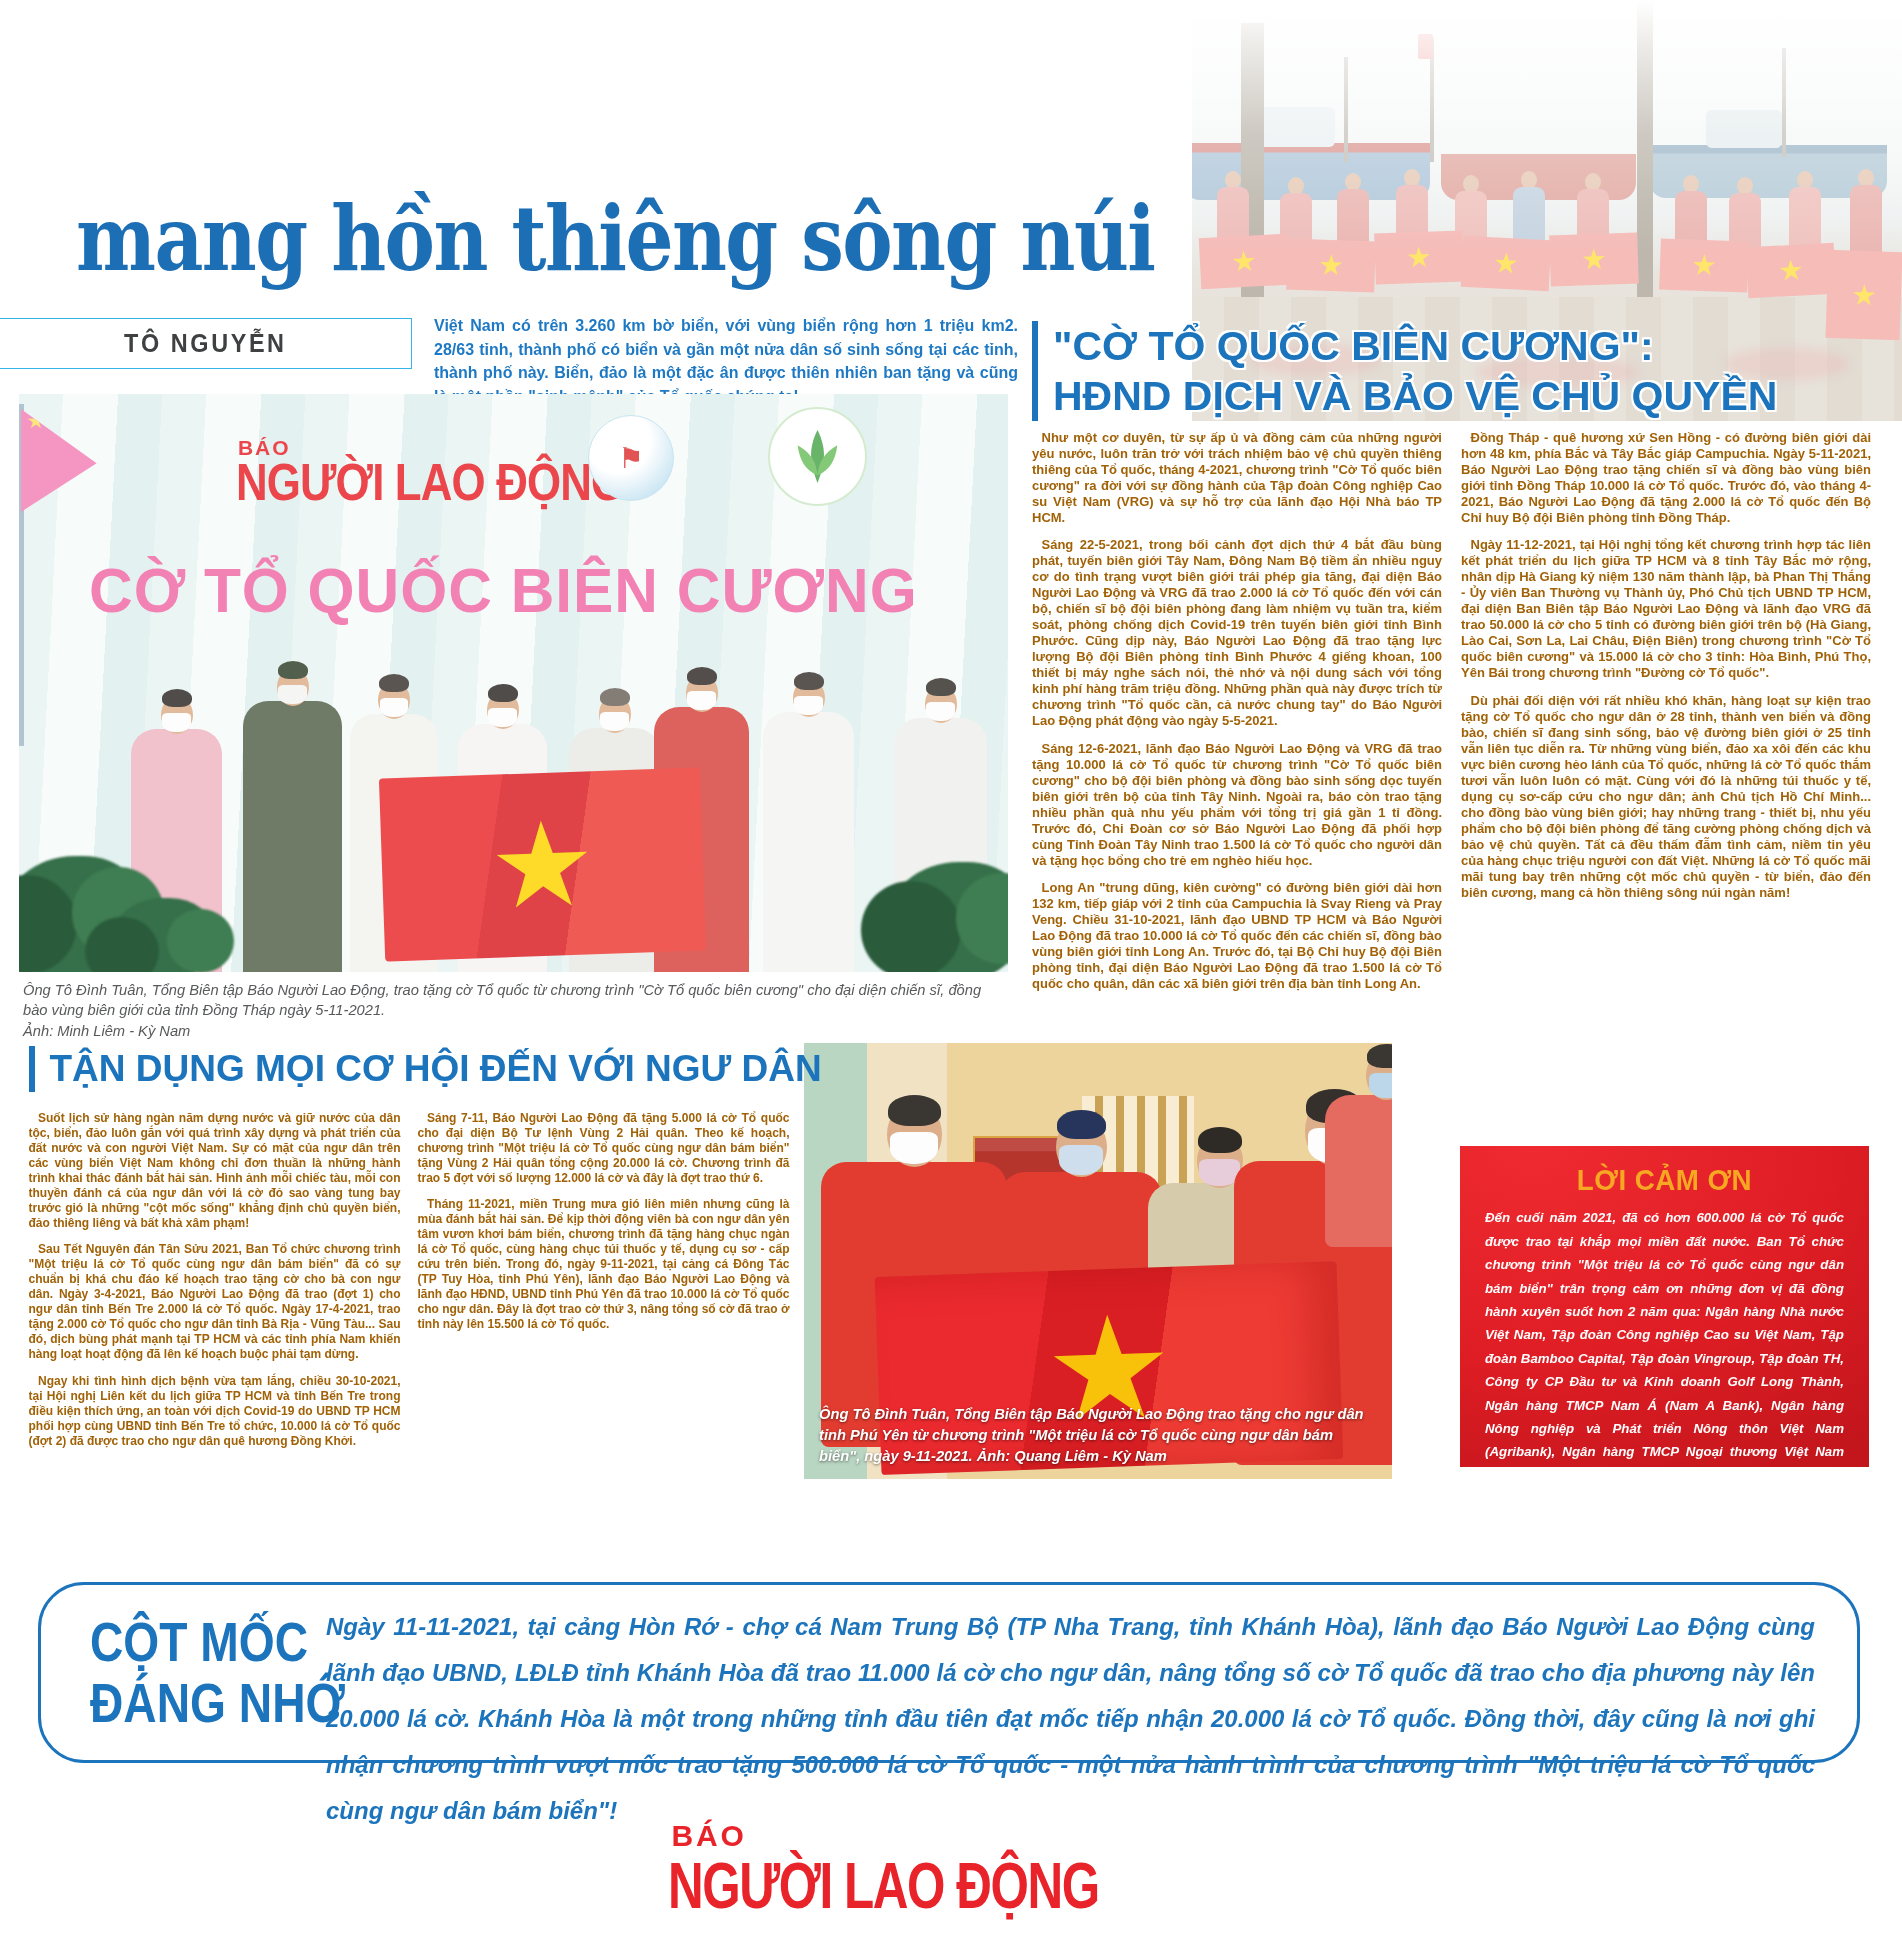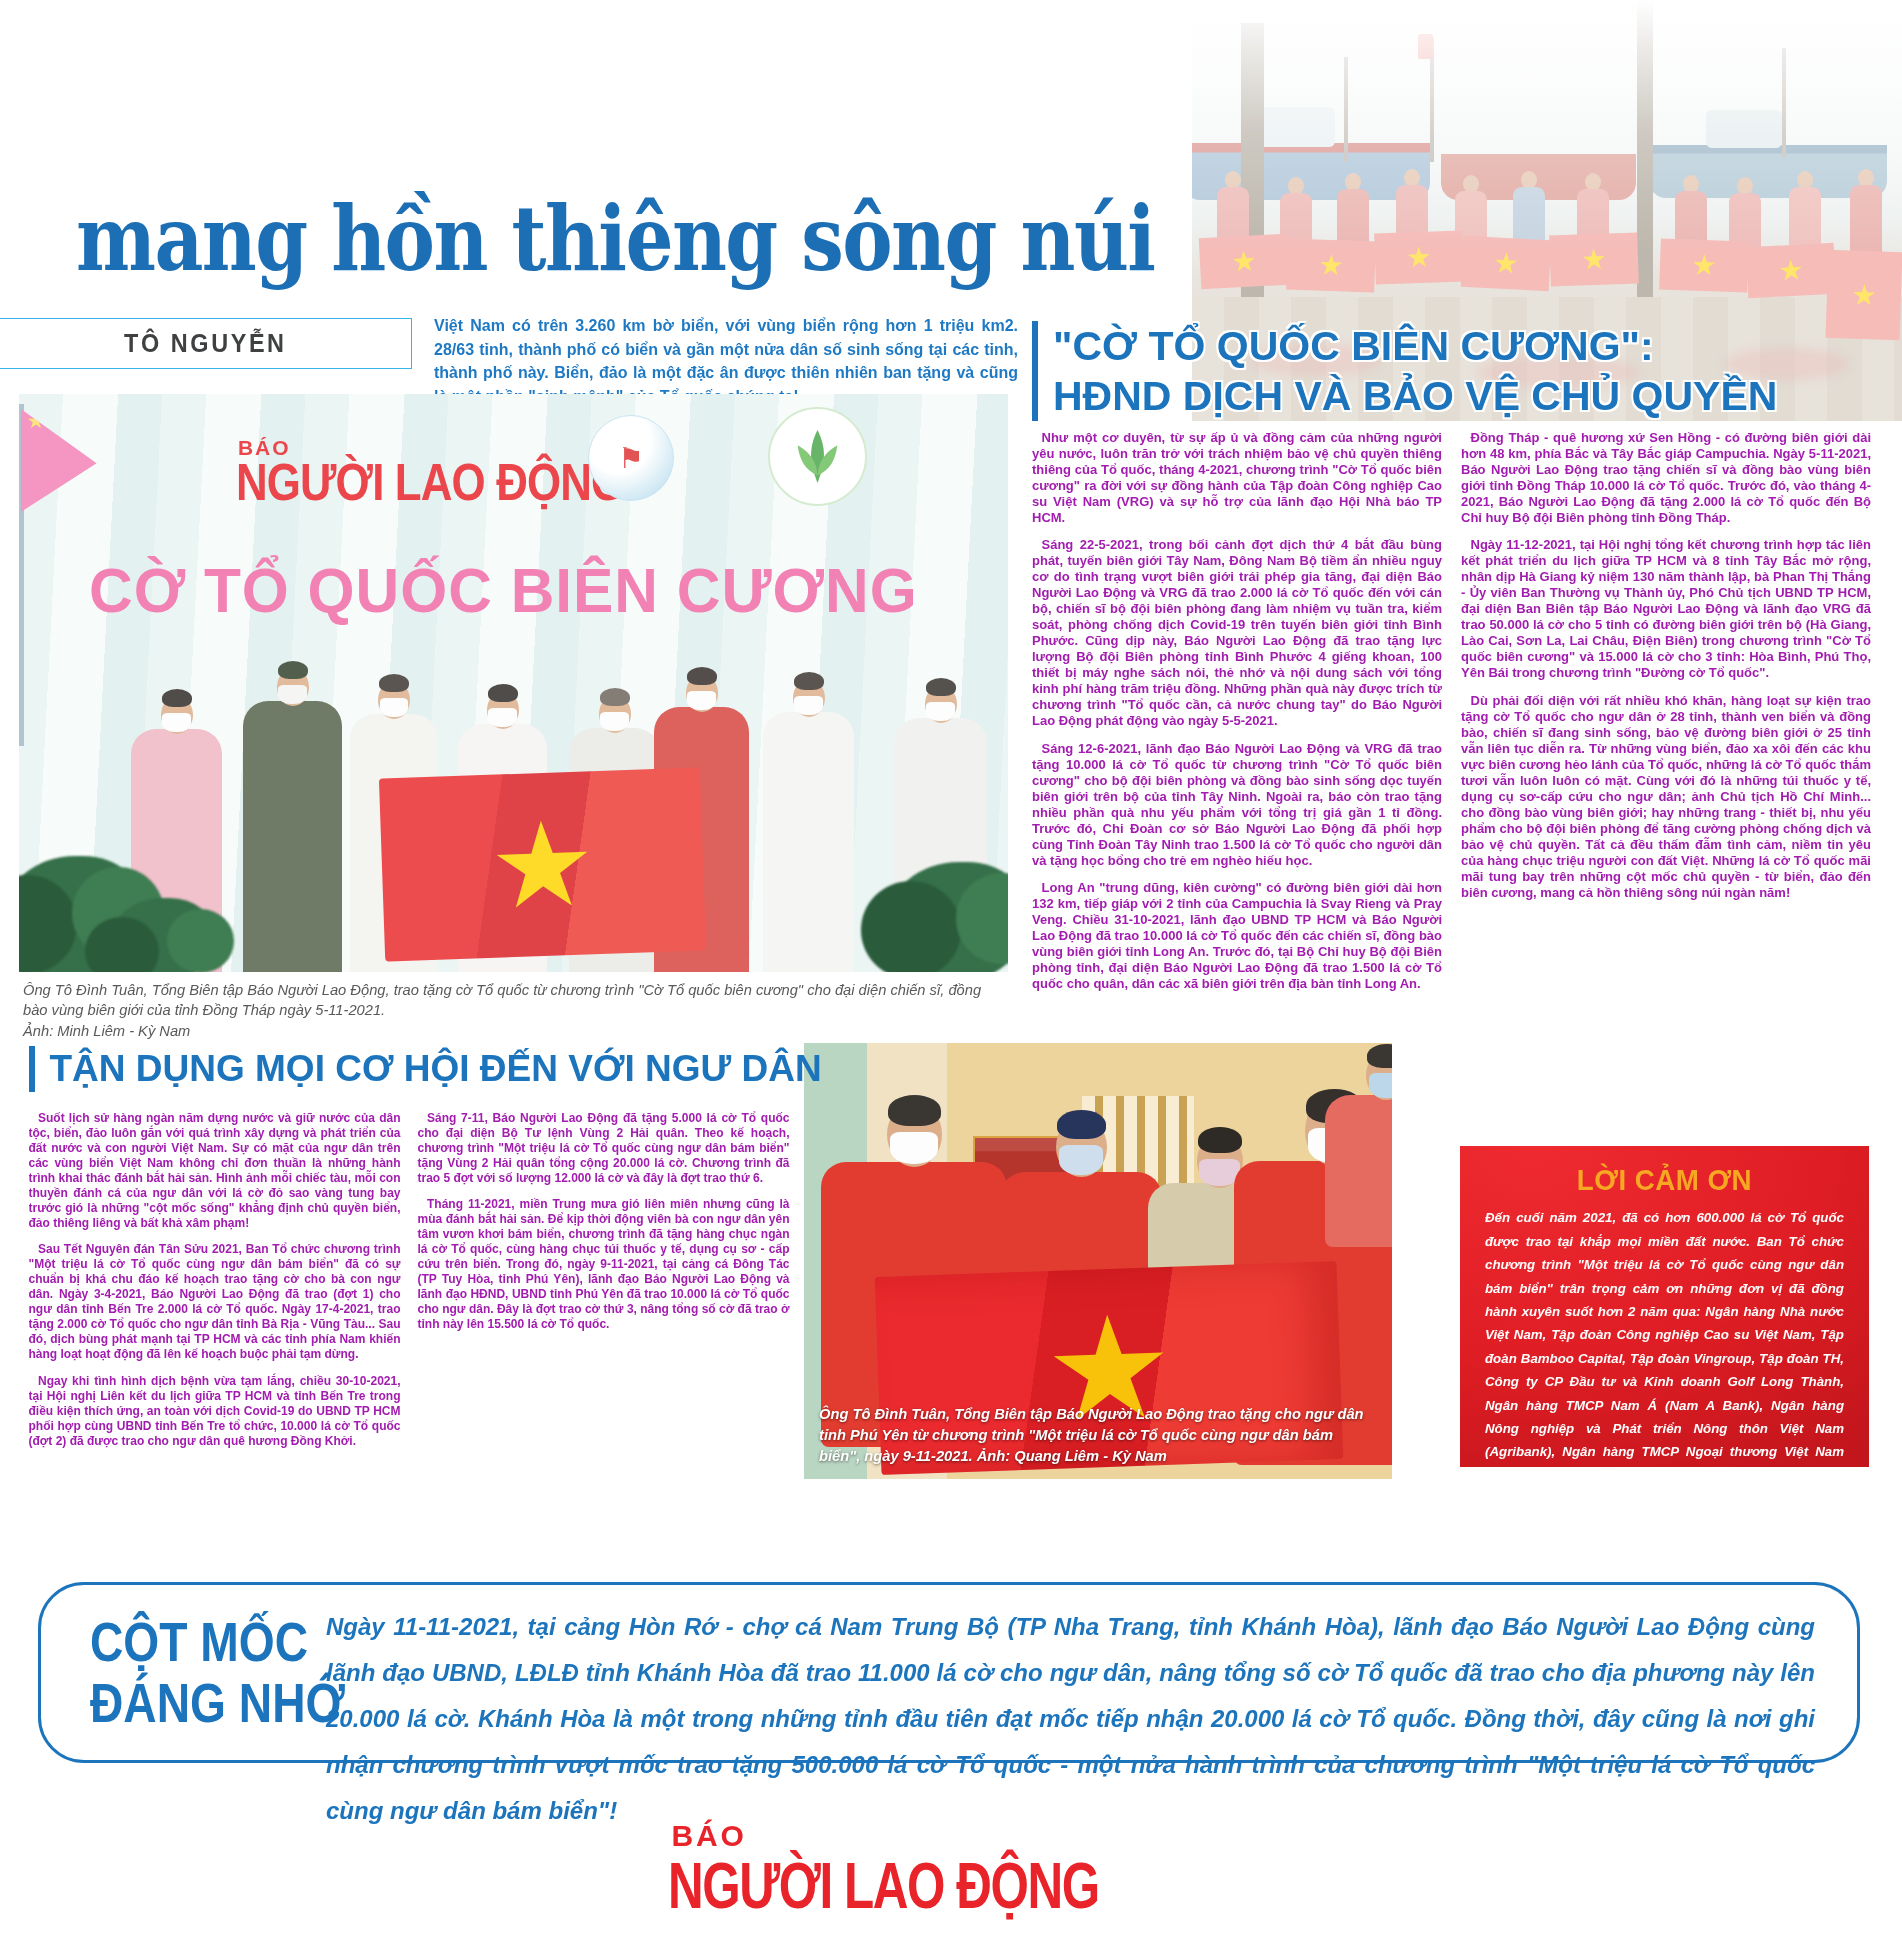--- a/index.html
+++ b/index.html
@@ -17,21 +17,21 @@
   .author-box span{font-size:26px;font-weight:bold;color:#3f4041;letter-spacing:2.9px;
                    transform:scaleX(.9)}
   .intro{position:absolute;left:434px;top:314px;width:584px;font-size:16px;line-height:1.47;
          font-weight:bold;color:#1e79c4;text-align:justify;margin:0}
 
   
   .headline{position:absolute;border-left:6.7px solid #1b74bc;padding-left:15px;color:#1b74bc;
             font-weight:bold;z-index:6;
             text-shadow:1.9px 1.9px 0 #fff,-1.9px -1.9px 0 #fff,1.9px -1.9px 0 #fff,-1.9px 1.9px 0 #fff,0 1.9px 0 #fff,0 -1.9px 0 #fff}
   .cols{position:absolute;display:flex;z-index:5}
-  .cols .col{text-align:justify;font-weight:bold;color:#a21caf}
+  .cols .col{text-align:justify;font-weight:bold;color:#a16207}
   .cols p{margin:0 0 11.4px 0;text-indent:9.5px}
   .b-cols{left:1032px;top:430px;width:839px;gap:19px}
   .b-cols .col{width:410px;font-size:13px;line-height:16px}
   .f-cols{left:28.5px;top:1111px;width:761px;gap:17px;height:462px;overflow:hidden}
   .f-cols .col{width:372px;font-size:12px;line-height:15px}
 
   
   .photo{position:absolute;overflow:hidden}
   .wash{position:absolute;inset:0;background:rgba(255,255,255,.42);z-index:3}
   .fade-top{position:absolute;inset:0;background:linear-gradient(to bottom,#fff 0%,rgba(255,255,255,.75) 10%,rgba(255,255,255,.25) 32%,rgba(255,255,255,0) 60%);z-index:4}

